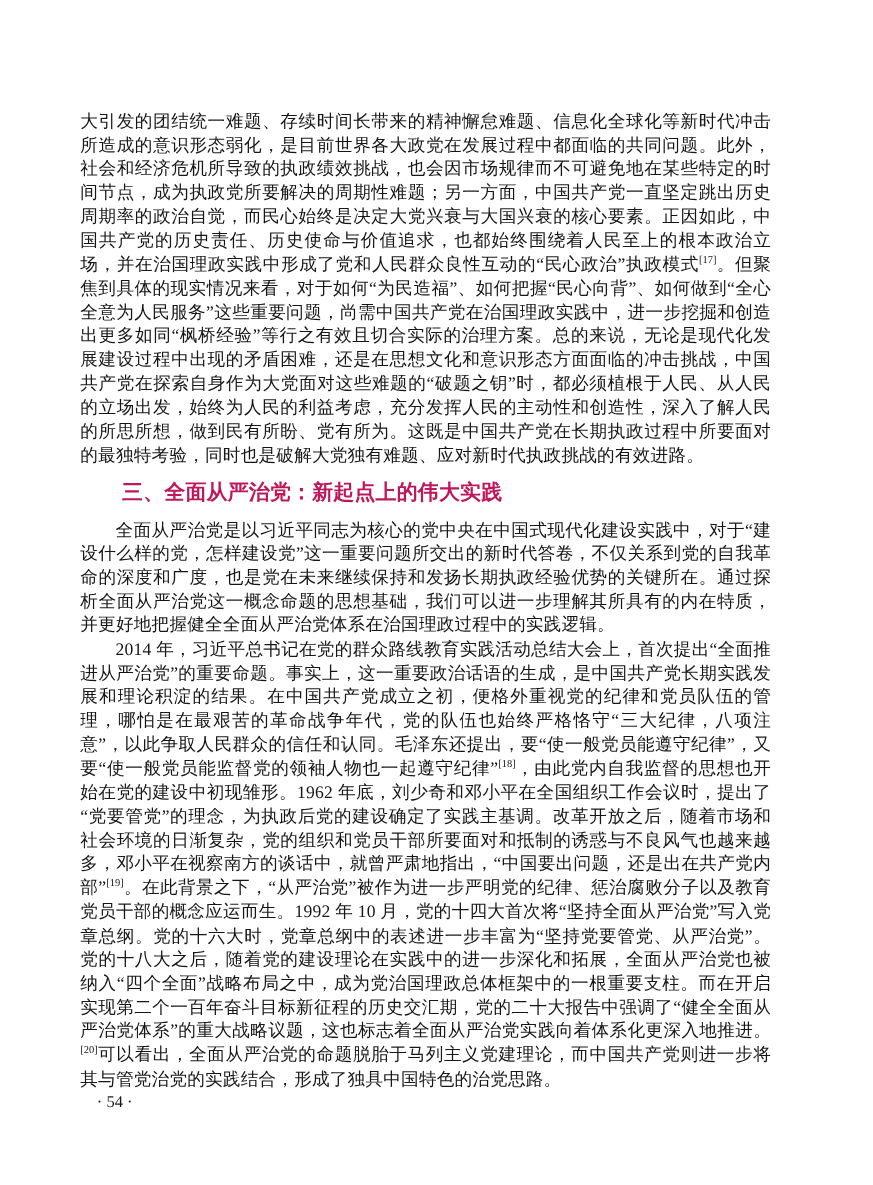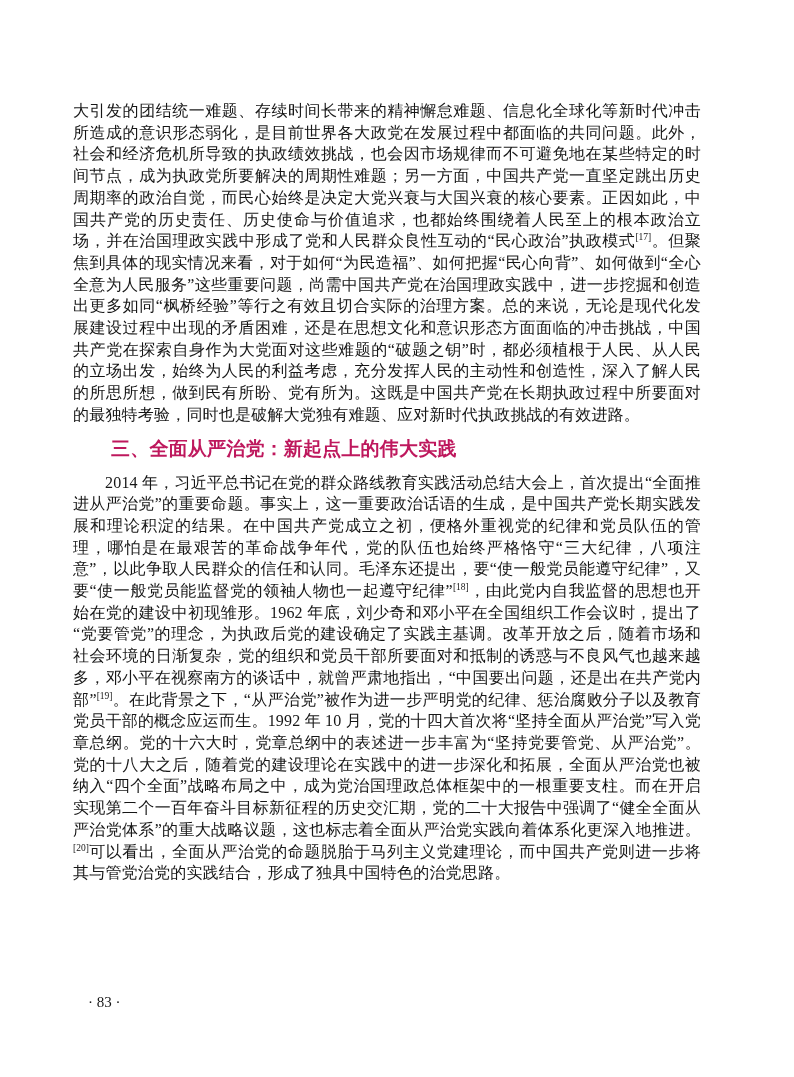--- a/index.html
+++ b/index.html
@@ -65,16 +65,17 @@
     color: #161616;
   }
 </style>
 </head>
 <body>
 
 <div class="page">
   <div class="article-body">
     <p class="para"><span>大引发的团结统一难题、存续时间长带来的精神懈怠难题、信息化全球化等新时代冲击所造成的意识形态弱化，是目前世界各大政党在发展过程中都面临的共同问题。此外，社会和经济危机所导致的执政绩效挑战，也会因市场规律而不可避免地在某些特定的时间节点，成为执政党所要解决的周期性难题；另一方面，中国共产党一直坚定跳出历史周期率的政治自觉，而民心始终是决定大党兴衰与大国兴衰的核心要素。正因如此，中国共产党的历史责任、历史使命与价值追求，也都始终围绕着人民至上的根本政治立场，并在治国理政实践中形成了党和人民群众良性互动的“民心政治”执政模式</span><sup class="fnref">[17]</sup><span>。但聚焦到具体的现实情况来看，对于如何“为民造福”、如何把握“民心向背”、如何做到“全心全意为人民服务”这些重要问题，尚需中国共产党在治国理政实践中，进一步挖掘和创造出更多如同“枫桥经验”等行之有效且切合实际的治理方案。总的来说，无论是现代化发展建设过程中出现的矛盾困难，还是在思想文化和意识形态方面面临的冲击挑战，中国共产党在探索自身作为大党面对这些难题的“破题之钥”时，都必须植根于人民、从人民的立场出发，始终为人民的利益考虑，充分发挥人民的主动性和创造性，深入了解人民的所思所想，做到民有所盼、党有所为。这既是中国共产党在长期执政过程中所要面对的最独特考验，同时也是破解大党独有难题、应对新时代执政挑战的有效进路。</span></p>
     <h3 class="section-heading">三、全面从严治党：新起点上的伟大实践</h3>
+    <p class="para indent"><span>全面从严治党是以习近平同志为核心的党中央在中国式现代化建设实践中，对于“建设什么样的党，怎样建设党”这一重要问题所交出的新时代答卷，不仅关系到党的自我革命的深度和广度，也是党在未来继续保持和发扬长期执政经验优势的关键所在。通过探析全面从严治党这一概念命题的思想基础，我们可以进一步理解其所具有的内在特质，并更好地把握健全全面从严治党体系在治国理政过程中的实践逻辑。</span></p>
     <p class="para indent"><span>2014 年，习近平总书记在党的群众路线教育实践活动总结大会上，首次提出“全面推进从严治党”的重要命题。事实上，这一重要政治话语的生成，是中国共产党长期实践发展和理论积淀的结果。在中国共产党成立之初，便格外重视党的纪律和党员队伍的管理，哪怕是在最艰苦的革命战争年代，党的队伍也始终严格恪守“三大纪律，八项注意”，以此争取人民群众的信任和认同。毛泽东还提出，要“使一般党员能遵守纪律”，又要“使一般党员能监督党的领袖人物也一起遵守纪律”</span><sup class="fnref">[18]</sup><span>，由此党内自我监督的思想也开始在党的建设中初现雏形。1962 年底，刘少奇和邓小平在全国组织工作会议时，提出了“党要管党”的理念，为执政后党的建设确定了实践主基调。改革开放之后，随着市场和社会环境的日渐复杂，党的组织和党员干部所要面对和抵制的诱惑与不良风气也越来越多，邓小平在视察南方的谈话中，就曾严肃地指出，“中国要出问题，还是出在共产党内部”</span><sup class="fnref">[19]</sup><span>。在此背景之下，“从严治党”被作为进一步严明党的纪律、惩治腐败分子以及教育党员干部的概念应运而生。1992 年 10 月，党的十四大首次将“坚持全面从严治党”写入党章总纲。党的十六大时，党章总纲中的表述进一步丰富为“坚持党要管党、从严治党”。党的十八大之后，随着党的建设理论在实践中的进一步深化和拓展，全面从严治党也被纳入“四个全面”战略布局之中，成为党治国理政总体框架中的一根重要支柱。而在开启实现第二个一百年奋斗目标新征程的历史交汇期，党的二十大报告中强调了“健全全面从严治党体系”的重大战略议题，这也标志着全面从严治党实践向着体系化更深入地推进。</span><sup class="fnref">[20]</sup><span>可以看出，全面从严治党的命题脱胎于马列主义党建理论，而中国共产党则进一步将其与管党治党的实践结合，形成了独具中国特色的治党思路。</span></p>
   </div>
-  <div class="page-number">· 83 ·</div>
+  <div class="page-number">· 54 ·</div>
 </div>
 
 </body></html>

